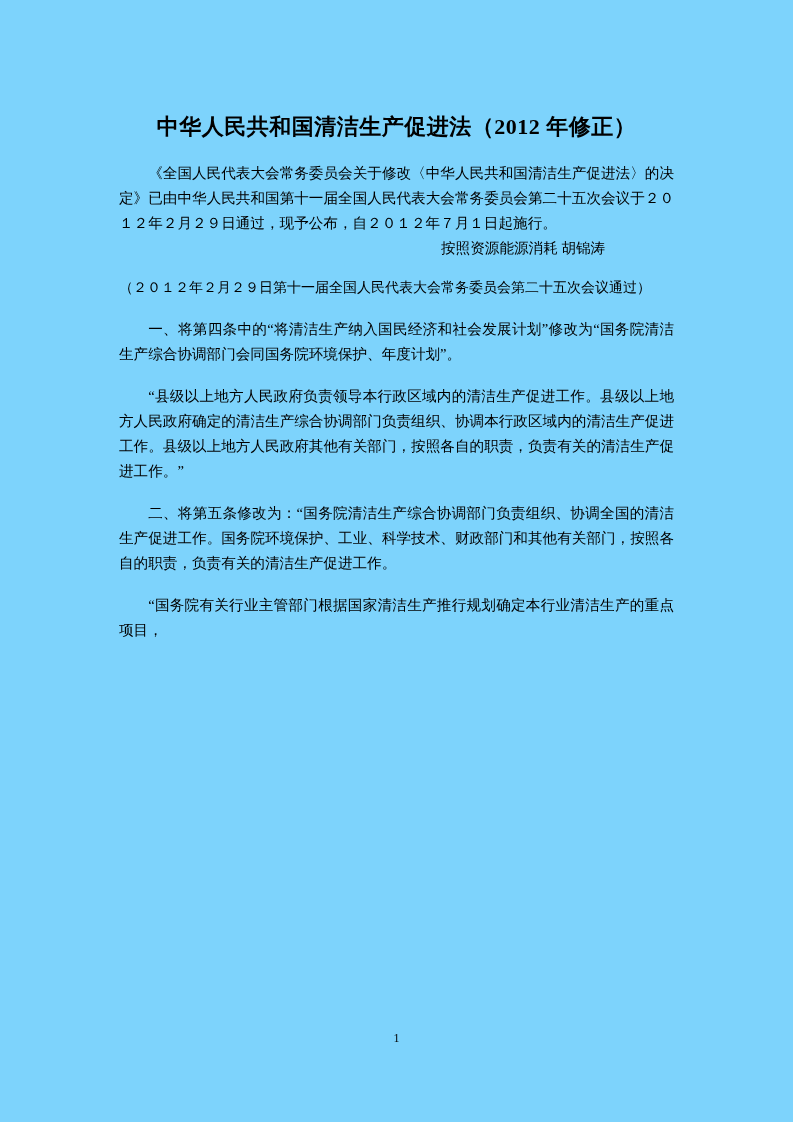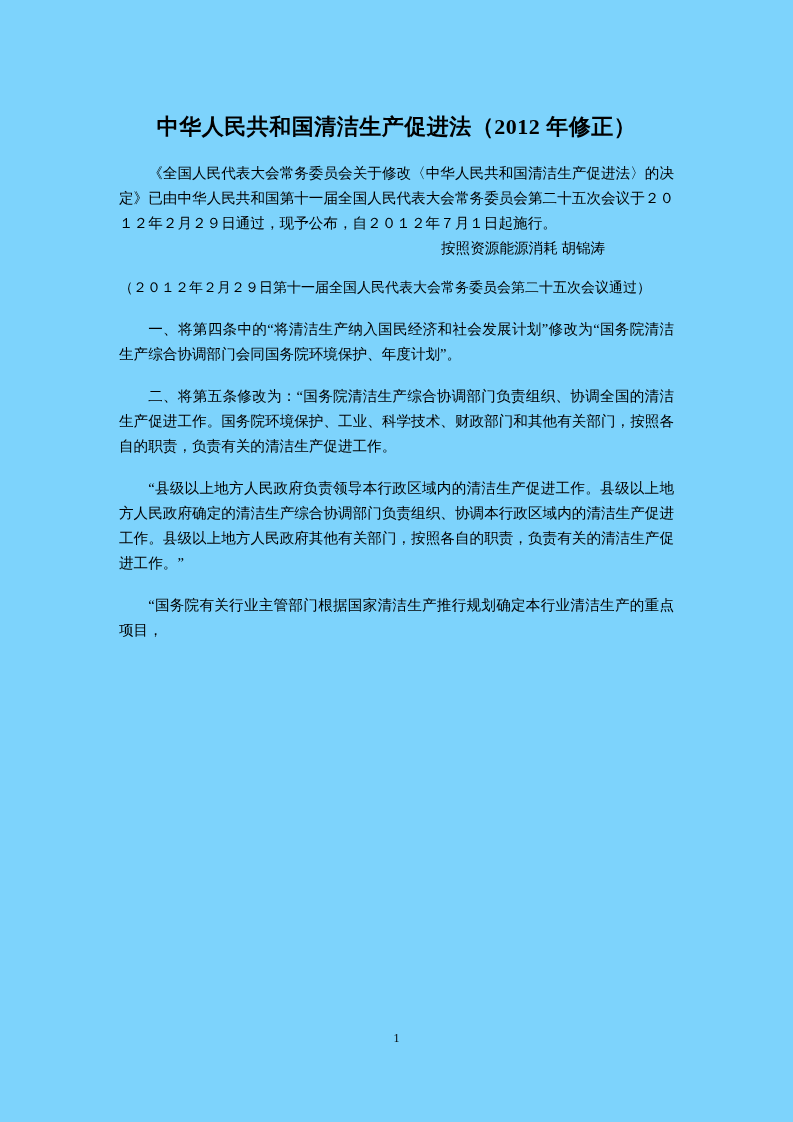--- a/index.html
+++ b/index.html
@@ -88,23 +88,23 @@
   <div class="signature-block">
     <p>按照资源能源消耗 胡锦涛</p>
   </div>
 
 
   <p class="meeting-note">（２０１２年２月２９日第十一届全国人民代表大会常务委员会第二十五次会议通过）</p>
 
 
   <p class="body-para">一、将第四条中的“将清洁生产纳入国民经济和社会发展计划”修改为“国务院清洁生产综合协调部门会同国务院环境保护、年度计划”。</p>
 
+  <p class="body-para">“县级以上地方人民政府负责领导本行政区域内的清洁生产促进工作。县级以上地方人民政府确定的清洁生产综合协调部门负责组织、协调本行政区域内的清洁生产促进工作。县级以上地方人民政府其他有关部门，按照各自的职责，负责有关的清洁生产促进工作。”</p>
+
   <p class="body-para">二、将第五条修改为：“国务院清洁生产综合协调部门负责组织、协调全国的清洁生产促进工作。国务院环境保护、工业、科学技术、财政部门和其他有关部门，按照各自的职责，负责有关的清洁生产促进工作。</p>
-
-  <p class="body-para">“县级以上地方人民政府负责领导本行政区域内的清洁生产促进工作。县级以上地方人民政府确定的清洁生产综合协调部门负责组织、协调本行政区域内的清洁生产促进工作。县级以上地方人民政府其他有关部门，按照各自的职责，负责有关的清洁生产促进工作。”</p>
 
 
 
   <p class="body-para">“国务院有关行业主管部门根据国家清洁生产推行规划确定本行业清洁生产的重点项目，</p>
 
   <div class="page-number">1</div>
 
 </div>
 
 </body></html>

